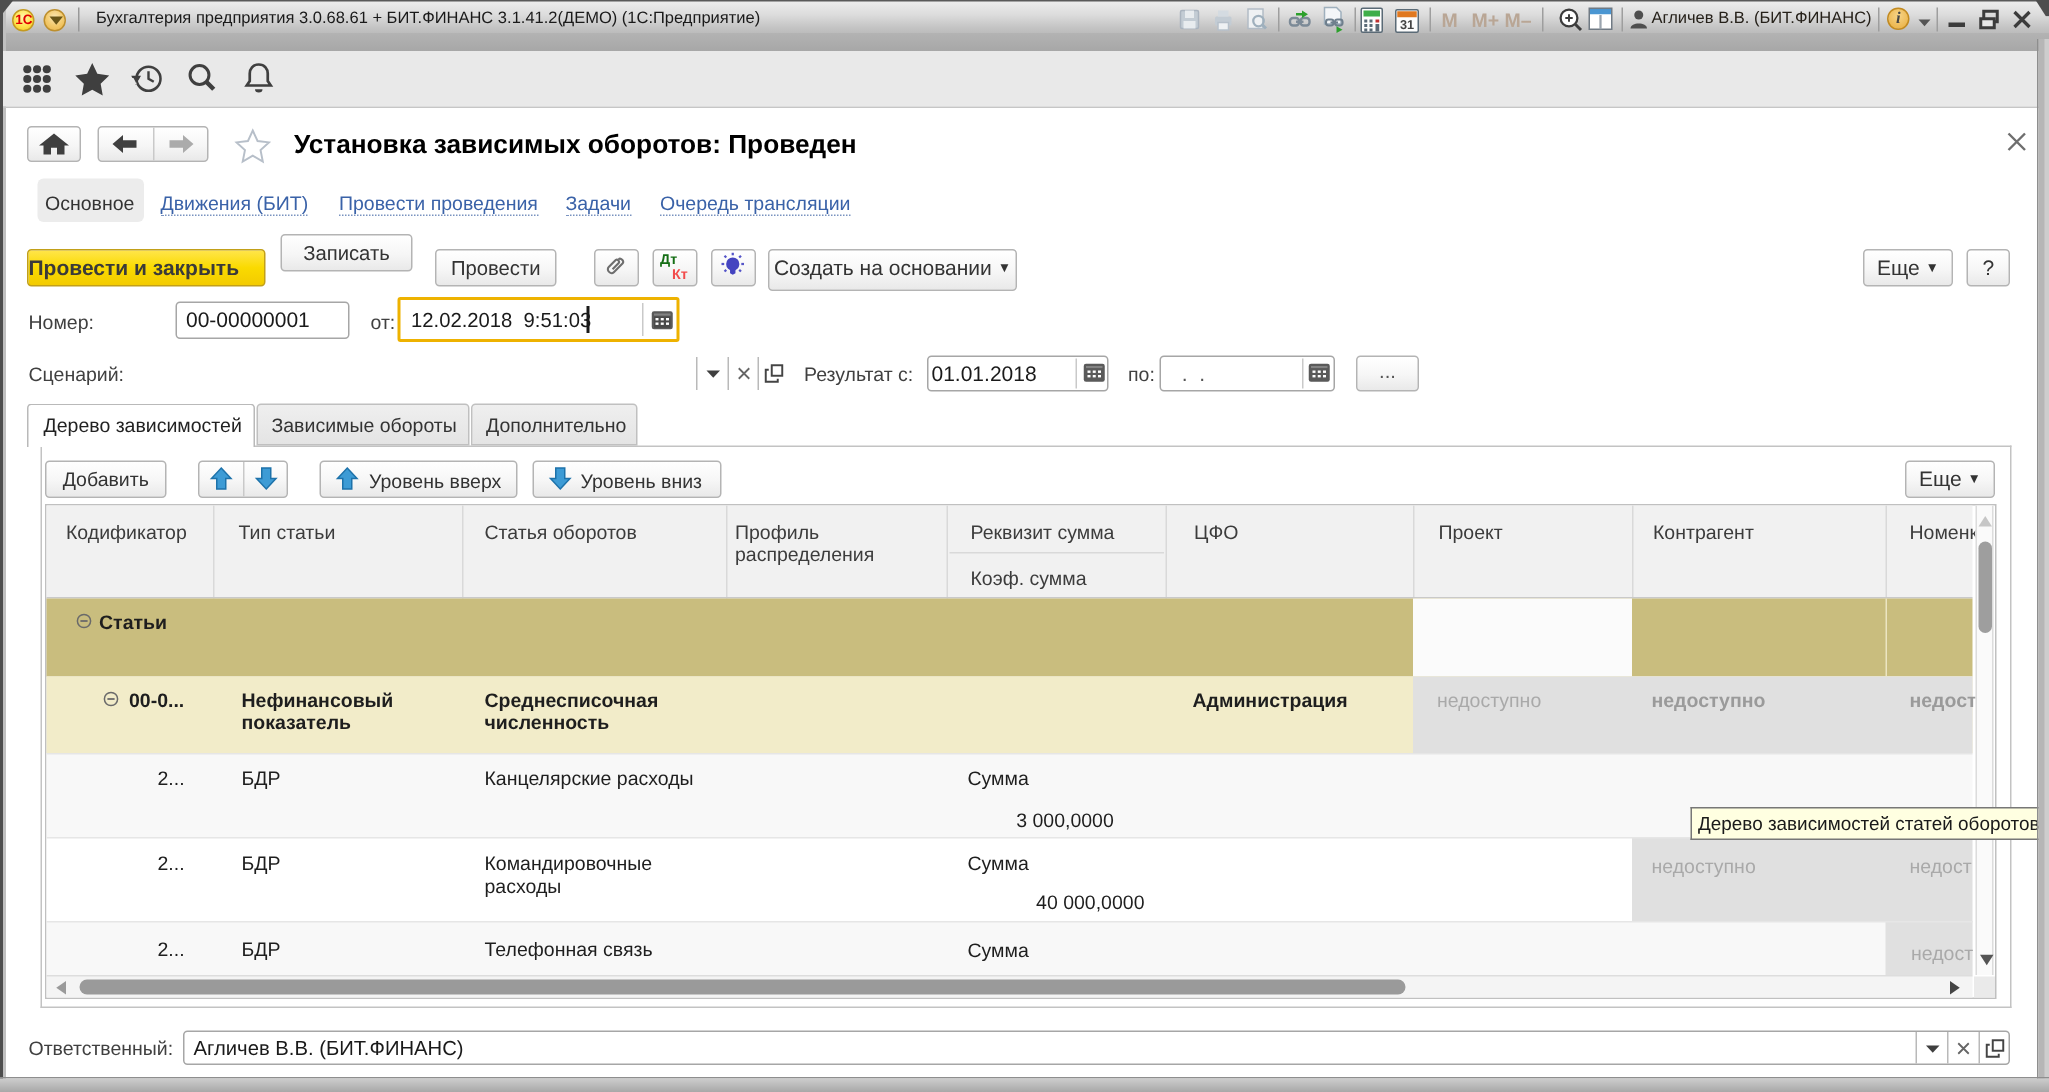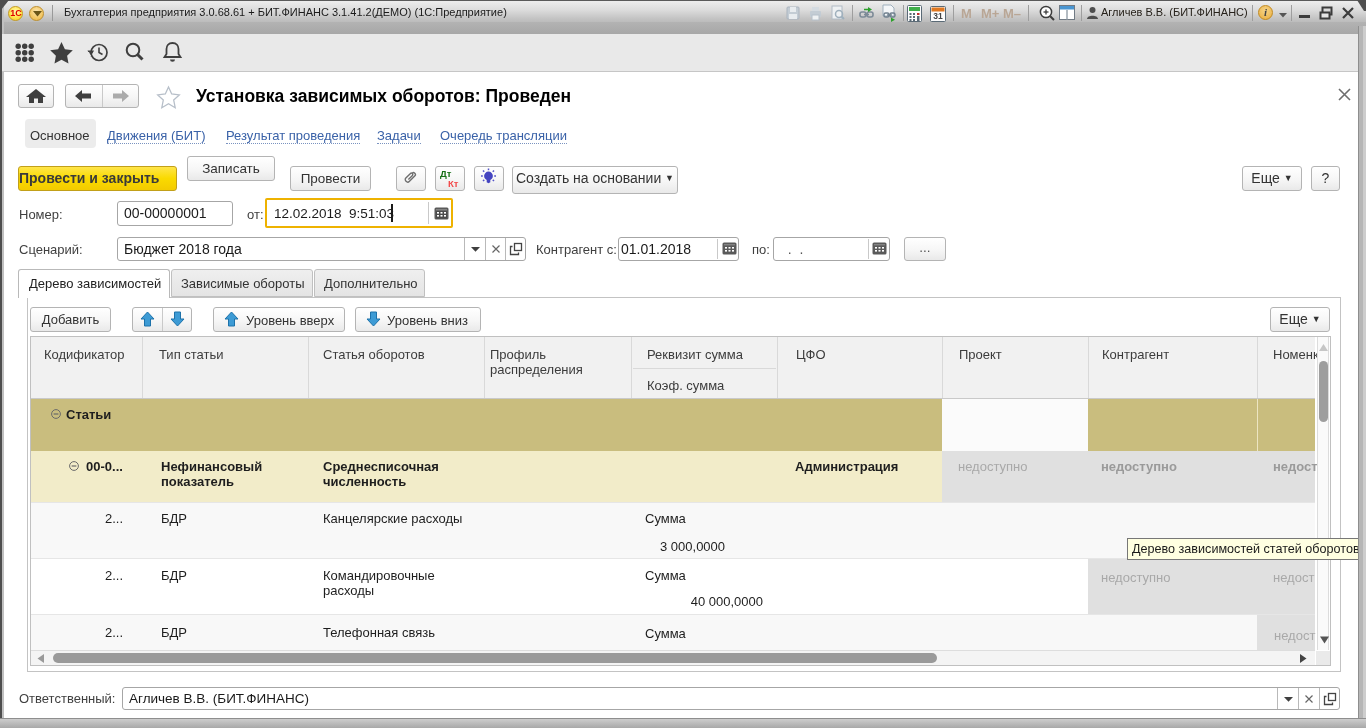--- a/index.html
+++ b/index.html
@@ -173,21 +173,21 @@
       <path d="M11.5 1 L14.7 8 L22.3 8.9 L16.7 14.1 L18.2 21.7 L11.5 17.8 L4.8 21.7 L6.3 14.1 L0.7 8.9 L8.3 8 Z" fill="none" stroke="#b7bfc9" stroke-width="1.3"></path>
     </svg>
 <div class="abs" style="left:196px;top:86px;font-size:17.5px;font-weight:bold;color:#000">Установка зависимых оборотов: Проведен</div>
 <svg style="left:1338px;top:88px" width="13" height="13">
       <path d="M1 1 L12 12 M12 1 L1 12" stroke="#6e6e6e" stroke-width="1.6"></path>
     </svg>
 
 <div class="abs" style="left:25px;top:119px;width:71px;height:29px;background:#ececec;border-radius:4px"></div>
 <div class="lbl" style="left:30px;top:128px;color:#333">Основное</div>
 <div class="lnk" style="left:107px;top:128px">Движения (БИТ)</div>
-<div class="lnk" style="left:226px;top:128px">Результат проведения</div>
+<div class="lnk" style="left:226px;top:128px">Провести проведения</div>
 <div class="lnk" style="left:377px;top:128px">Задачи</div>
 <div class="lnk" style="left:440px;top:128px">Очередь трансляции</div>
 
 <div class="abs" style="left:18px;top:166px;width:159px;height:25px;border:1px solid #c2a019;border-radius:3px;background:linear-gradient(#ffe54a,#fada00 50%,#f3cb00);line-height:23px;font-size:14px;font-weight:bold;color:#3a3a3a;box-sizing:border-box">Провести и закрыть</div>
 <div class="btn" style="left:187px;top:156px;width:88px;height:25px;line-height:23px">Записать</div>
 <div class="btn" style="left:290px;top:166px;width:81px;height:25px;line-height:23px">Провести</div>
 <div class="btn" style="left:396px;top:166px;width:30px;height:25px"></div>
 <svg style="left:401px;top:169px" width="18" height="18">
       <g fill="none" stroke="#6e6e6e" stroke-width="1.4" transform="rotate(45 9 9)">
         <path d="M7.1 3.6 C7.1 1.8 10.9 1.8 10.9 3.6 V12 C10.9 14.8 6.1 14.8 6.1 12 V5.4 C6.1 3.9 8.9 3.9 8.9 5.4 V11.2"></path>
@@ -229,35 +229,34 @@
         <rect x="6.5" y="6" width="2" height="1.6"></rect>
         <rect x="10" y="6" width="2" height="1.6"></rect>
         <rect x="3" y="9" width="2" height="1.6"></rect>
         <rect x="6.5" y="9" width="2" height="1.6"></rect>
         <rect x="10" y="9" width="2" height="1.6"></rect>
       </g>
       <rect x="2" y="3" width="11" height="1.4" fill="#fff" opacity="0.25"></rect>
     </svg>
 
 <div class="lbl" style="left:19px;top:242px">Сценарий:</div>
-<div class="inp" style="left:117px;top:237px;width:409px;height:24px;line-height:22px;padding-left:6px">Бюджет 2018 года</div>
 <div class="abs" style="left:464px;top:238px;width:1px;height:22px;background:#b9b9b9"></div>
 <div class="abs" style="left:485px;top:238px;width:1px;height:22px;background:#b9b9b9"></div>
 <div class="abs" style="left:505px;top:238px;width:1px;height:22px;background:#b9b9b9"></div>
 <svg style="left:471px;top:247px" width="9" height="5">
       <path d="M0 0 H9 L4.5 4.8 Z" fill="#3f3f3f"></path>
     </svg>
 <svg style="left:491px;top:244px" width="10" height="10">
       <path d="M1.5 1.5 L8.5 8.5 M8.5 1.5 L1.5 8.5" stroke="#666" stroke-width="1.2"></path>
     </svg>
 <svg style="left:510px;top:243px" width="12" height="12">
       <rect x="4.5" y="0.5" width="7" height="7" fill="none" stroke="#444" stroke-width="1.3"></rect>
       <path d="M2.5 3.5 H0.5 V11.5 H8.5 V9.5" fill="none" stroke="#444" stroke-width="1.3"></path>
     </svg>
-<div class="lbl" style="left:536px;top:242px">Контрагент с:</div>
+<div class="lbl" style="left:536px;top:242px">Результат с:</div>
 <div class="inp" style="left:618px;top:237px;width:121px;height:24px;line-height:22px;padding-left:2px">01.01.2018</div>
 <div class="abs" style="left:717px;top:239px;width:1px;height:20px;background:#c9c9c9"></div>
 <svg style="left:722px;top:241px" width="15" height="14">
       <rect x="0.5" y="1.5" width="14" height="12" rx="1.5" fill="#5a5a5a"></rect>
       <g fill="#fff">
         <rect x="3" y="6" width="2" height="1.6"></rect>
         <rect x="6.5" y="6" width="2" height="1.6"></rect>
         <rect x="10" y="6" width="2" height="1.6"></rect>
         <rect x="3" y="9" width="2" height="1.6"></rect>
         <rect x="6.5" y="9" width="2" height="1.6"></rect>
@@ -362,21 +361,21 @@
 <div class="celltxt bold" style="left:161px;top:459px">Нефинансовый<br>показатель</div>
 <div class="celltxt bold" style="left:323px;top:459px">Среднесписочная<br>численность</div>
 <div class="celltxt bold" style="left:795px;top:459px">Администрация</div>
 <div class="celltxt gray" style="left:958px;top:459px">недоступно</div>
 <div class="celltxt bold" style="left:1101px;top:459px;color:#9a9a9a">недоступно</div>
 <div class="celltxt bold" style="left:1273px;top:459px;color:#9a9a9a">недост</div>
 <div class="celltxt" style="left:105px;top:511px">2...</div>
 <div class="celltxt" style="left:161px;top:511px">БДР</div>
 <div class="celltxt" style="left:323px;top:511px">Канцелярские расходы</div>
 <div class="celltxt" style="left:645px;top:511px">Сумма</div>
-<div class="celltxt" style="left:660px;top:539px;width:100px;text-align:left">3 000,0000</div>
+<div class="celltxt" style="left:660px;top:539px;width:100px;text-align:center">3 000,0000</div>
 <div class="celltxt" style="left:105px;top:568px">2...</div>
 <div class="celltxt" style="left:161px;top:568px">БДР</div>
 <div class="celltxt" style="left:323px;top:568px">Командировочные<br>расходы</div>
 <div class="celltxt" style="left:645px;top:568px">Сумма</div>
 <div class="celltxt" style="left:663px;top:594px;width:100px;text-align:right">40 000,0000</div>
 <div class="celltxt gray" style="left:1101px;top:570px">недоступно</div>
 <div class="celltxt gray" style="left:1273px;top:570px">недост</div>
 <div class="celltxt" style="left:105px;top:625px">2...</div>
 <div class="celltxt" style="left:161px;top:625px">БДР</div>
 <div class="celltxt" style="left:323px;top:625px">Телефонная связь</div>

